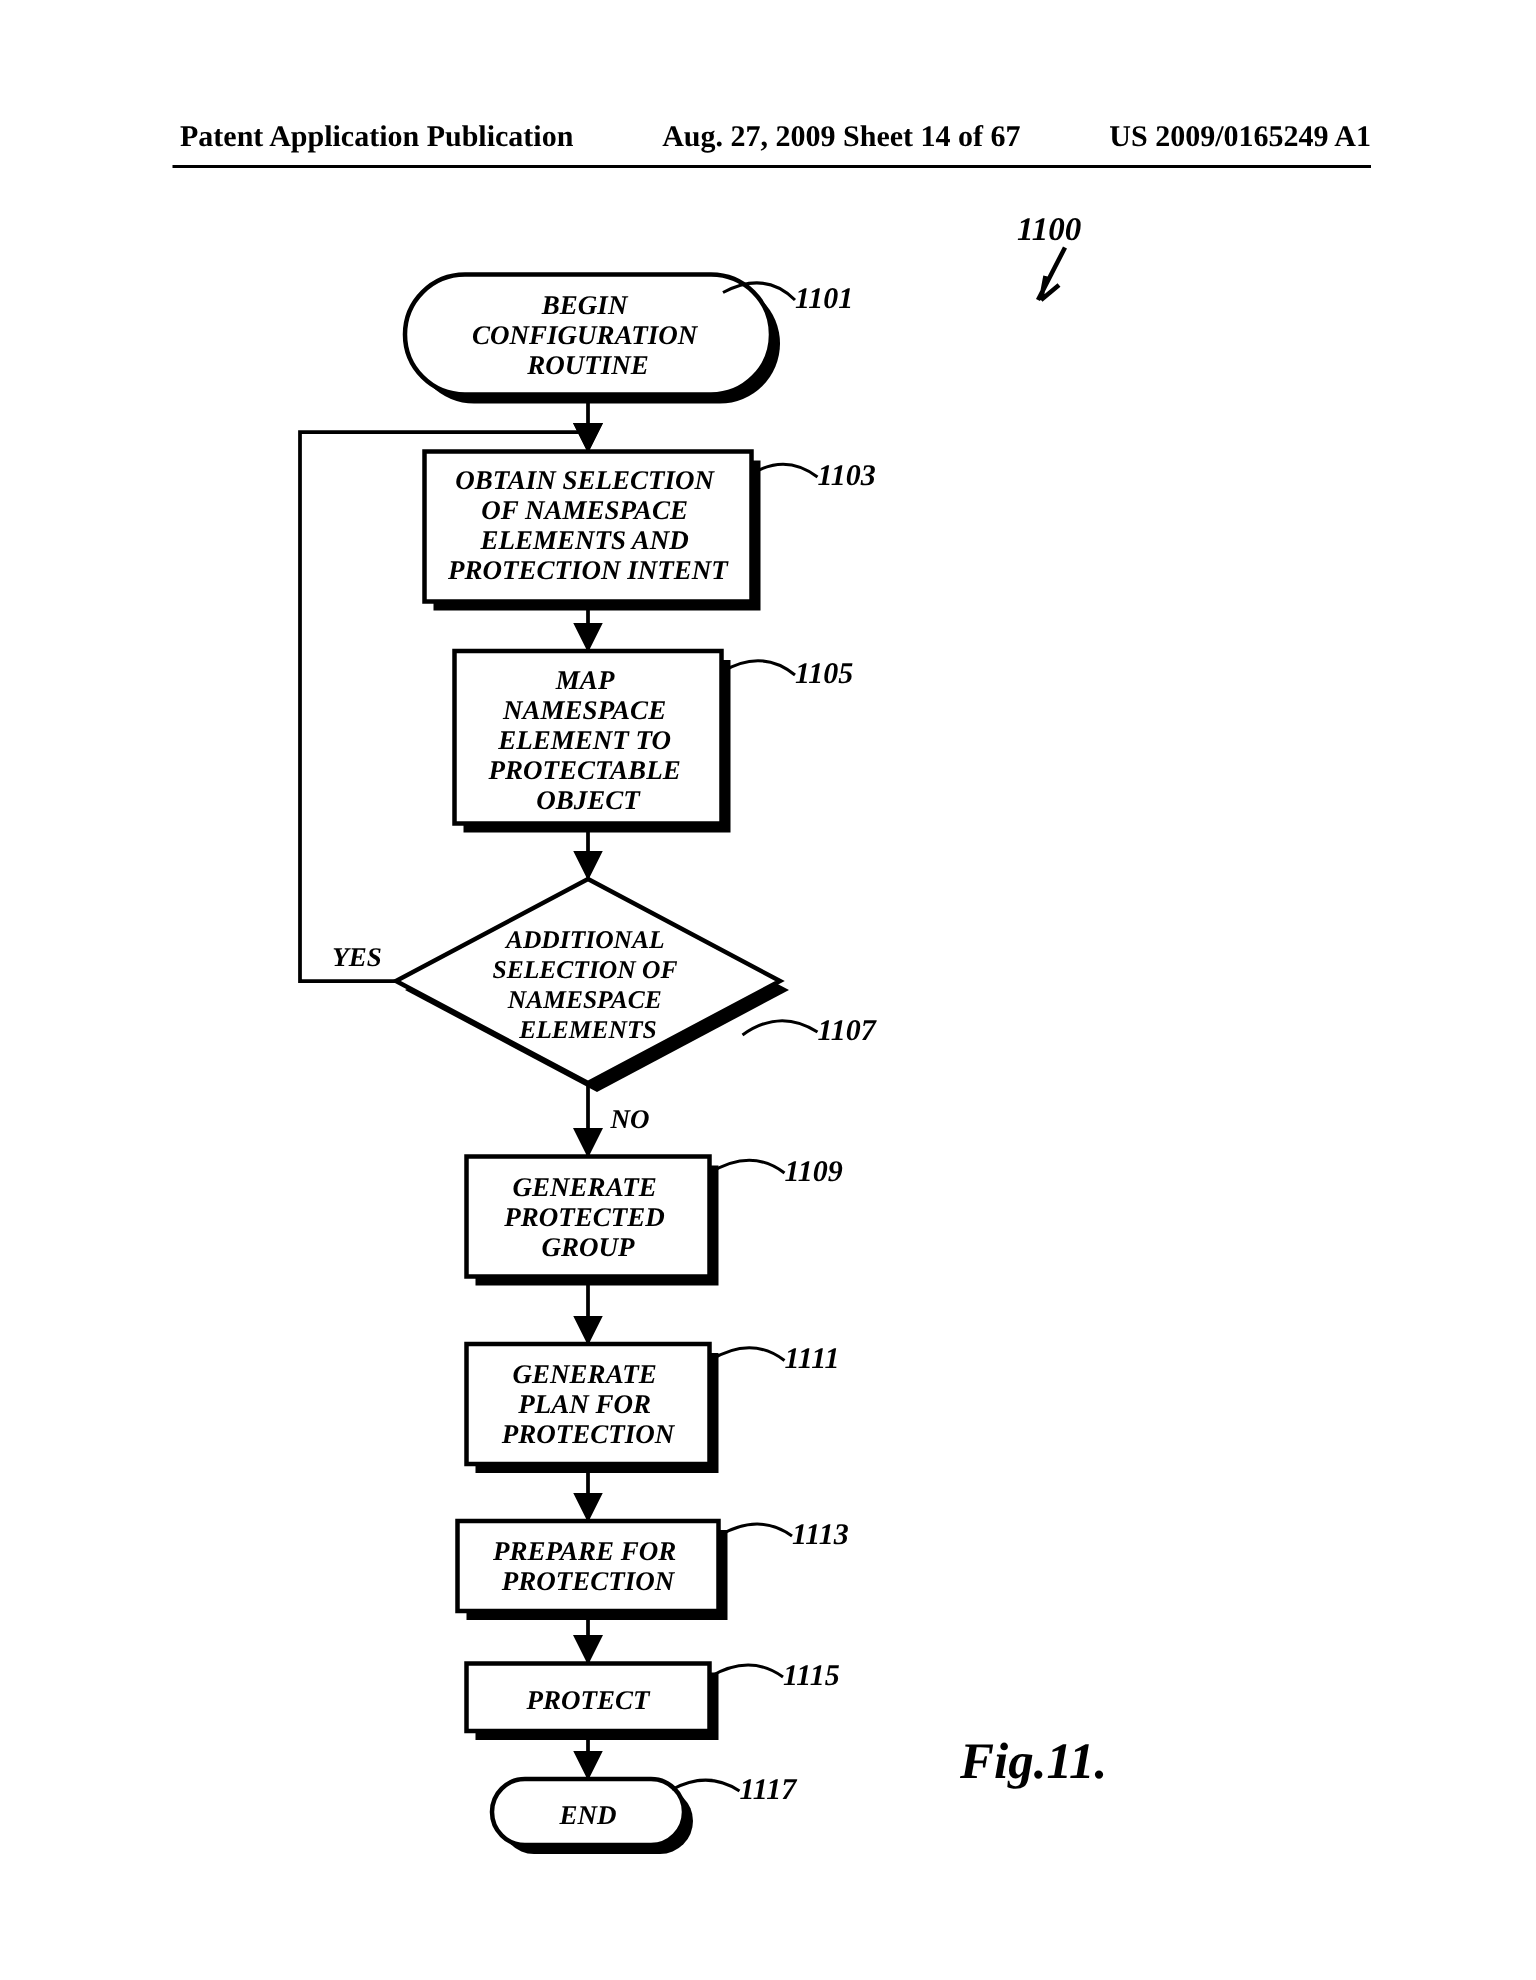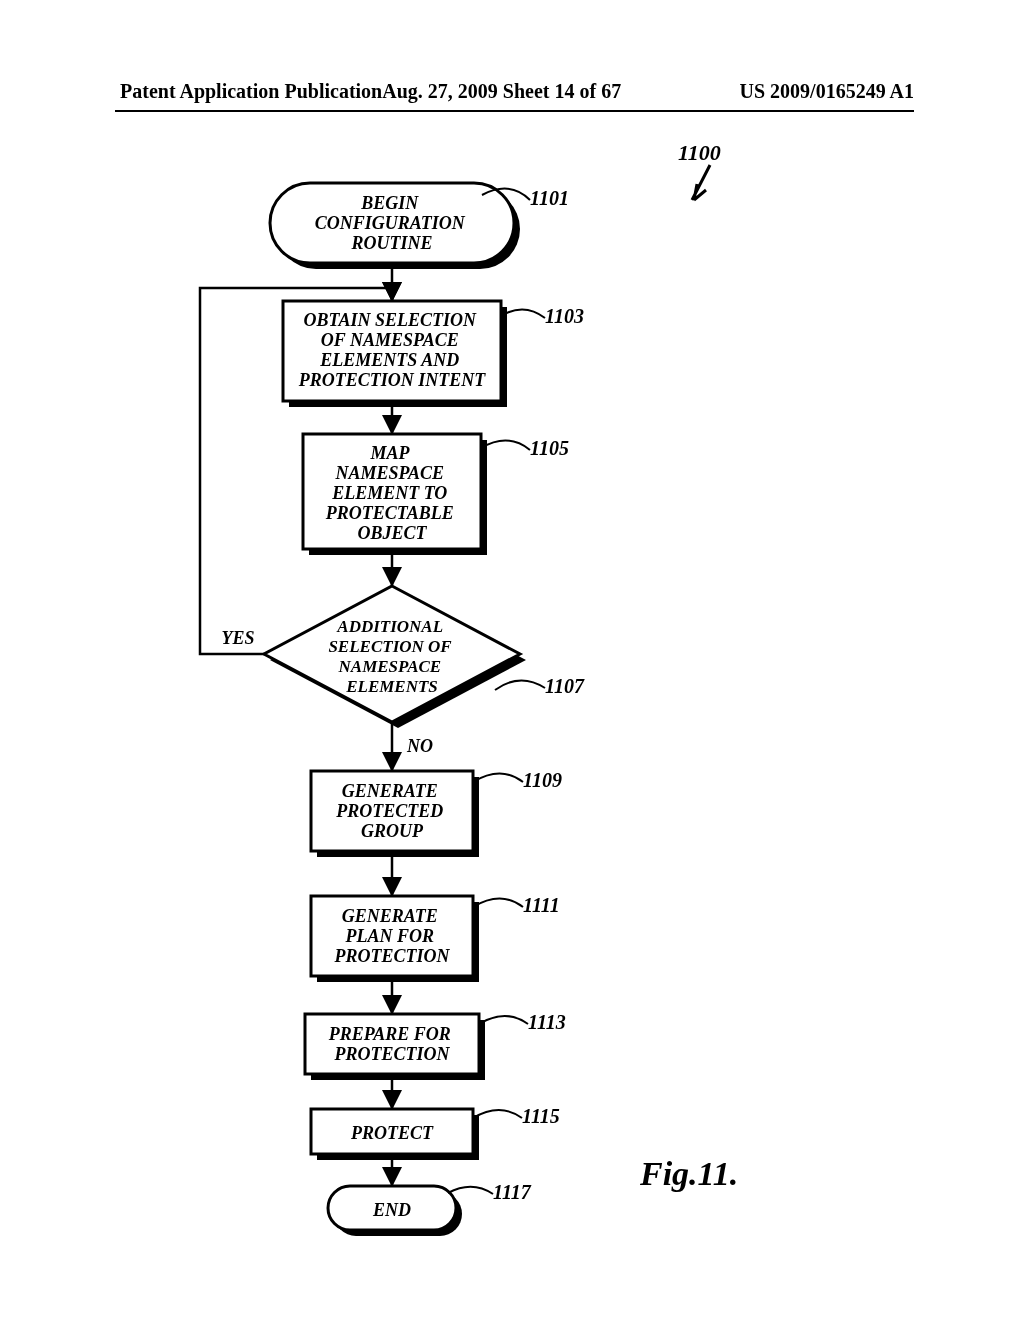--- a/index.html
+++ b/index.html
@@ -18,21 +18,21 @@
   .header {
     position: absolute;
     top: 80px;
     left: 120px;
     right: 110px;
     display: flex;
     font-weight: bold;
     font-size: 20px;
   }
   .header .h1 { flex: 0 0 auto; }
-  .header .h2 { flex: 1; text-align: left; }
+  .header .h2 { flex: 1; text-align: center; }
   .header .h3 { flex: 0 0 auto; }
   .rule {
     position: absolute;
     top: 110px;
     left: 115px;
     right: 110px;
     height: 2px;
     background: #000;
   }
 

